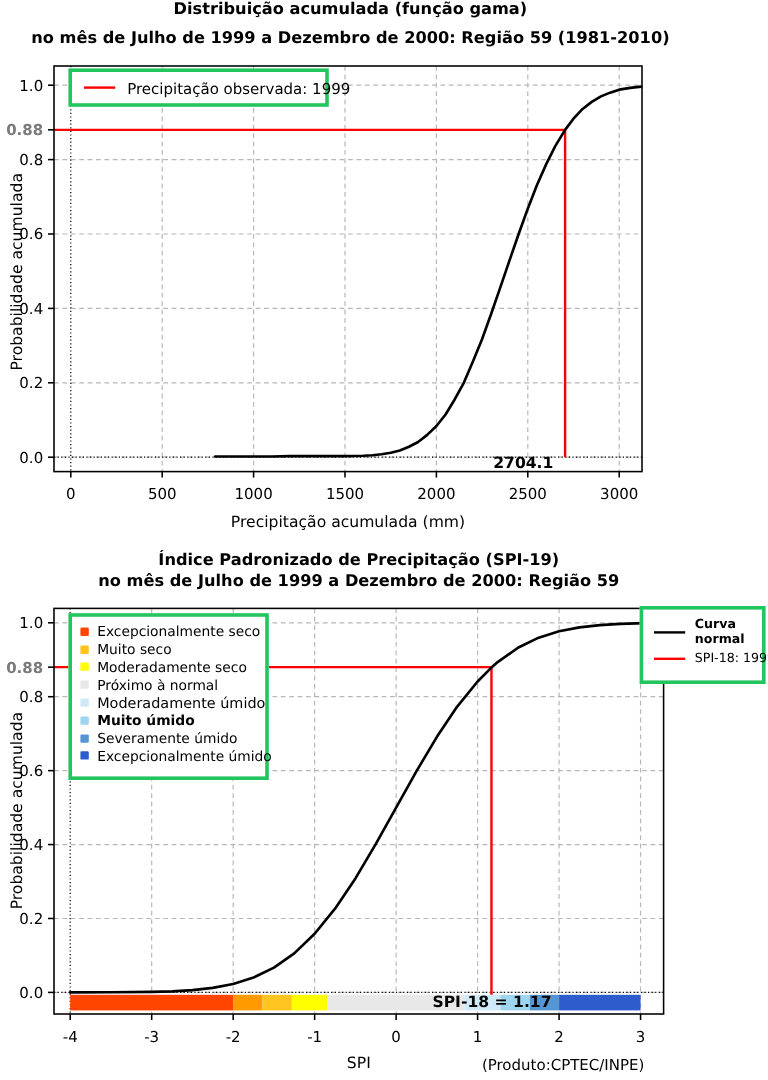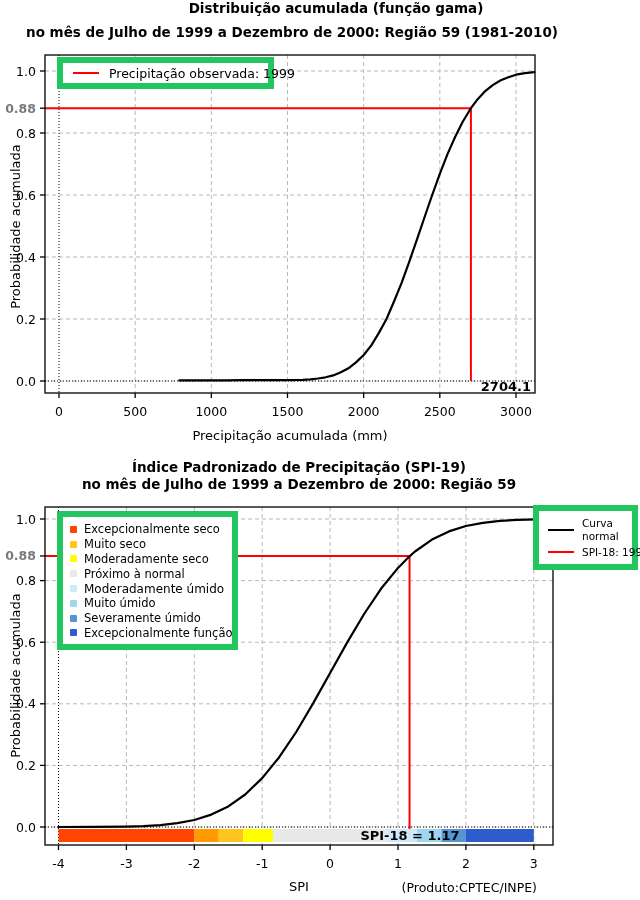--- a/index.html
+++ b/index.html
@@ -3,21 +3,21 @@
 <meta charset="utf-8">
 <style>
   html,body{margin:0;padding:0;background:#ffffff;}
   .stage{position:relative;width:640px;height:900px;background:#fff;
          font-family:"DejaVu Sans","Liberation Sans",sans-serif;color:#000;overflow:hidden;}
   .abs{position:absolute;}
   svg{position:absolute;left:0;top:0;}
   .chart-title{font-size:13.5px;font-weight:bold;text-align:center;line-height:17px;white-space:nowrap;}
   .axis-title{font-size:13px;text-align:center;}
   .ylab{transform:rotate(-90deg);transform-origin:center center;white-space:nowrap;}
-  .legend-box{position:absolute;background:#fff;border:6px solid #22c55e;box-sizing:border-box;}
+  .legend-box{position:absolute;background:#fff;border:3px solid #22c55e;box-sizing:border-box;}
   .leg-row{display:flex;align-items:center;}
   .leg-line{height:2px;flex:0 0 26px;}
   .leg-sq{flex:0 0 7px;height:7px;margin-right:7px;border-radius:1px;}
   .ann{font-weight:bold;font-size:13px;white-space:nowrap;}
   .special-tick{font-weight:bold;color:#7a7a7a;}
   .ticktext{font-size:12.5px;}
   .footer-note{font-size:12.5px;white-space:nowrap;}
 </style>
 </head>
 <body>
@@ -158,42 +158,42 @@
           <text class="ticktext" x="36" y="769.9" text-anchor="end">0.2</text>
           <text class="ticktext" x="36" y="708.3" text-anchor="end">0.4</text>
           <text class="ticktext" x="36" y="646.7" text-anchor="end">0.6</text>
           <text class="ticktext" x="36" y="585.1" text-anchor="end">0.8</text>
           <text class="ticktext" x="36" y="523.5" text-anchor="end">1.0</text>
           <text class="ticktext special-tick" x="36" y="560.46" text-anchor="end" fill="#7a7a7a" font-weight="bold">0.88</text>
         </g>
       </g>
     </svg>
 
-  <div class="abs chart-title" style="left:0;top:7;width:584px;padding-left:44px;">Distribuição acumulada (função gama)</div>
+  <div class="abs chart-title" style="left:0;top:7;width:584px;">Distribuição acumulada (função gama)</div>
   <div class="abs chart-title" style="left:0;top:24px;width:584px;">no mês de Julho de 1999 a Dezembro de 2000: Região 59 (1981-2010)</div>
 
   <div class="abs axis-title" style="left:0;top:428px;width:580px;">Precipitação acumulada (mm)</div>
   <div class="abs axis-title ylab" style="left:-69px;top:219px;width:168px;">Probabilidade acumulada</div>
 
   <div class="legend-box" style="left:57px;top:57px;width:217px;height:32px;">
     <div class="leg-row" style="height:100%;padding-left:10px;">
       <span class="leg-line" style="background:#ff0000;margin-right:10px;"></span>
       <span style="font-size:12.5px;white-space:nowrap;">Precipitação observada: 1999</span>
     </div>
   </div>
 
-  <div class="abs ann" style="left:411px;top:379px;width:120px;text-align:right;">2704.1</div>
+  <div class="abs ann" style="left:411px;top:379px;width:120px;text-align:left;">2704.1</div>
 
   <div class="abs chart-title" style="left:0;top:459px;width:598px;">Índice Padronizado de Precipitação (SPI-19)</div>
   <div class="abs chart-title" style="left:0;top:476px;width:598px;">no mês de Julho de 1999 a Dezembro de 2000: Região 59</div>
 
   <div class="abs axis-title" style="left:0;top:879px;width:598px;">SPI</div>
   <div class="abs axis-title ylab" style="left:-69px;top:668px;width:168px;">Probabilidade acumulada</div>
 
-  <div class="legend-box" id="cat-legend" style="left:57px;top:511px;width:181px;height:139px;padding:5px 0 0 7px;">
+  <div class="legend-box" id="cat-legend" style="left:57px;top:511px;width:167px;height:139px;padding:5px 0 0 7px;">
       <div class="leg-row" style="height: 14.8px;">
         <span class="leg-sq" style="background: rgb(255, 69, 0);"></span>
         <span style="font-size: 11.5px; white-space: nowrap;">Excepcionalmente seco</span>
       </div>
       <div class="leg-row" style="height: 14.8px;">
         <span class="leg-sq" style="background: rgb(255, 196, 30);"></span>
         <span style="font-size: 11.5px; white-space: nowrap;">Muito seco</span>
       </div>
       <div class="leg-row" style="height: 14.8px;">
         <span class="leg-sq" style="background: rgb(255, 255, 0);"></span>
@@ -202,36 +202,36 @@
       <div class="leg-row" style="height: 14.8px;">
         <span class="leg-sq" style="background: rgb(232, 232, 232);"></span>
         <span style="font-size: 11.5px; white-space: nowrap;">Próximo à normal</span>
       </div>
       <div class="leg-row" style="height: 14.8px;">
         <span class="leg-sq" style="background: rgb(207, 233, 248);"></span>
         <span style="font-size: 12px; white-space: nowrap;">Moderadamente úmido</span>
       </div>
       <div class="leg-row" style="height: 14.8px;">
         <span class="leg-sq" style="background: rgb(159, 214, 239);"></span>
-        <span style="font-size: 11.5px; white-space: nowrap;">Muito úmido</span>
+        <span style="font-size: 11.5px; white-space: nowrap; font-weight: bold;">Muito úmido</span>
       </div>
       <div class="leg-row" style="height: 14.8px;">
         <span class="leg-sq" style="background: rgb(85, 150, 210);"></span>
         <span style="font-size: 11.5px; white-space: nowrap;">Severamente úmido</span>
       </div>
       <div class="leg-row" style="height: 14.8px;">
         <span class="leg-sq" style="background: rgb(46, 92, 205);"></span>
-        <span style="font-size: 11.5px; white-space: nowrap;">Excepcionalmente função</span>
+        <span style="font-size: 11.5px; white-space: nowrap;">Excepcionalmente úmido</span>
       </div>
     </div>
 
   <div class="legend-box" style="left:533px;top:505px;width:105px;height:65px;padding:6px 0 0 9px;">
     <div class="leg-row" style="margin-bottom:3px;">
       <span class="leg-line" style="background:#000;margin-right:8px;"></span>
-      <span style="font-size:10.5px;line-height:13px;">
+      <span style="font-size:10.5px;line-height:13px;font-weight:bold;">
         <div>Curva</div>
         <div>normal</div>
       </span>
     </div>
     <div class="leg-row">
       <span class="leg-line" style="background:#ff0000;margin-right:8px;"></span>
       <span style="font-size:10.5px;white-space:nowrap;">SPI-18: 1999</span>
     </div>
   </div>
 

